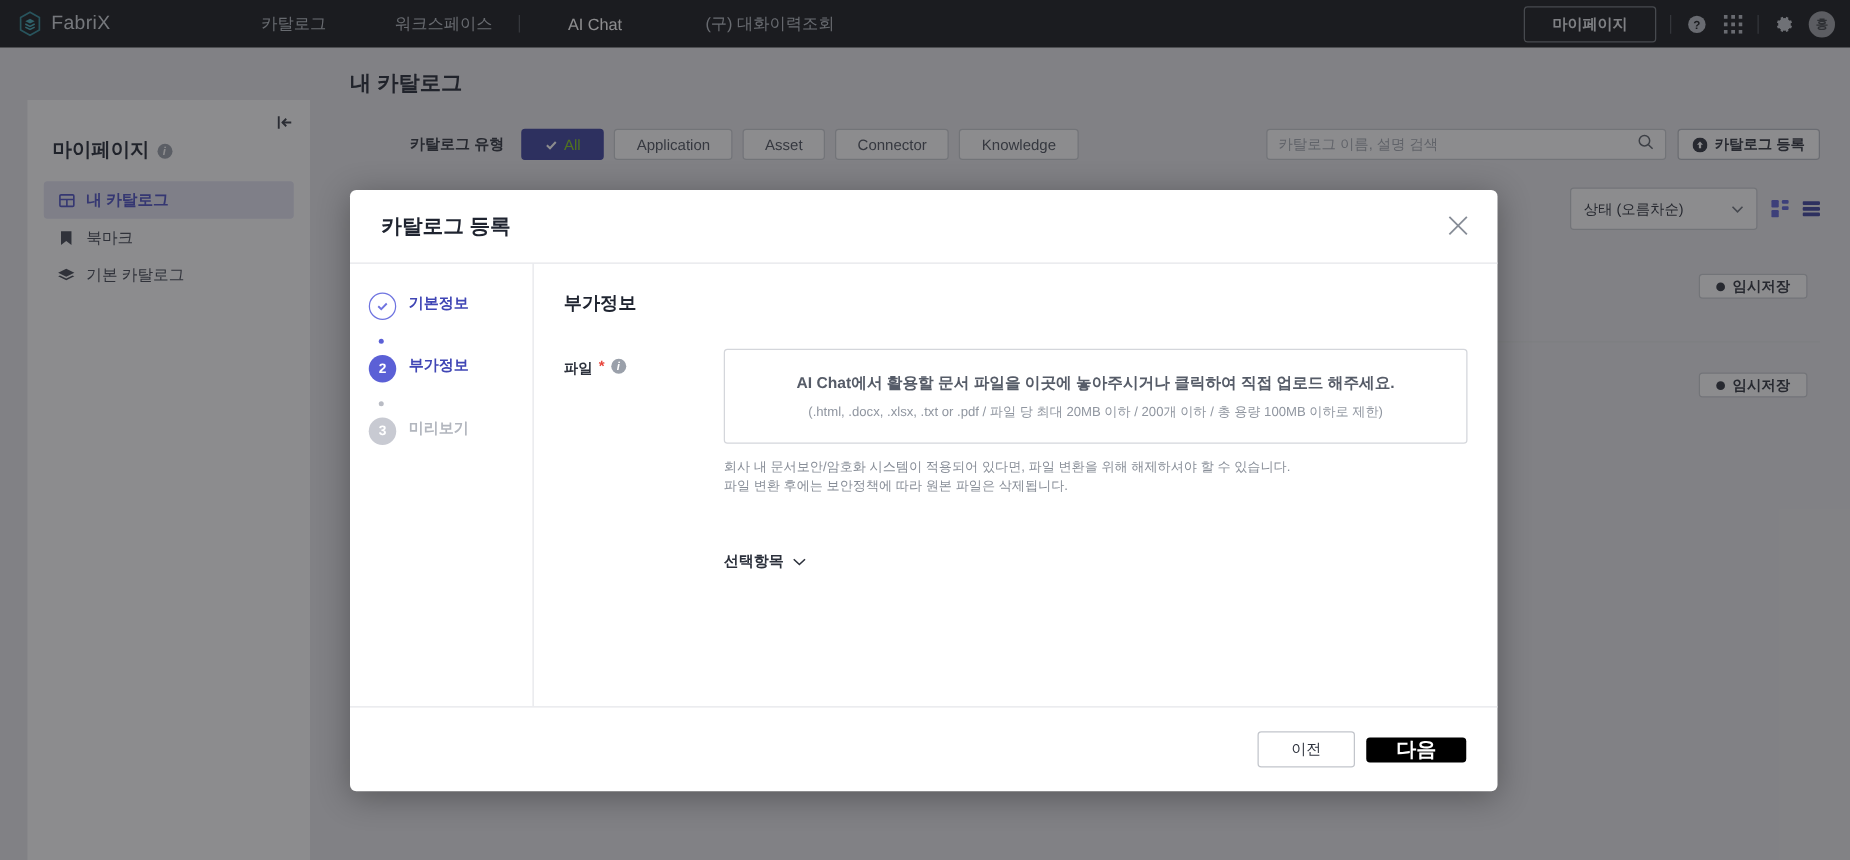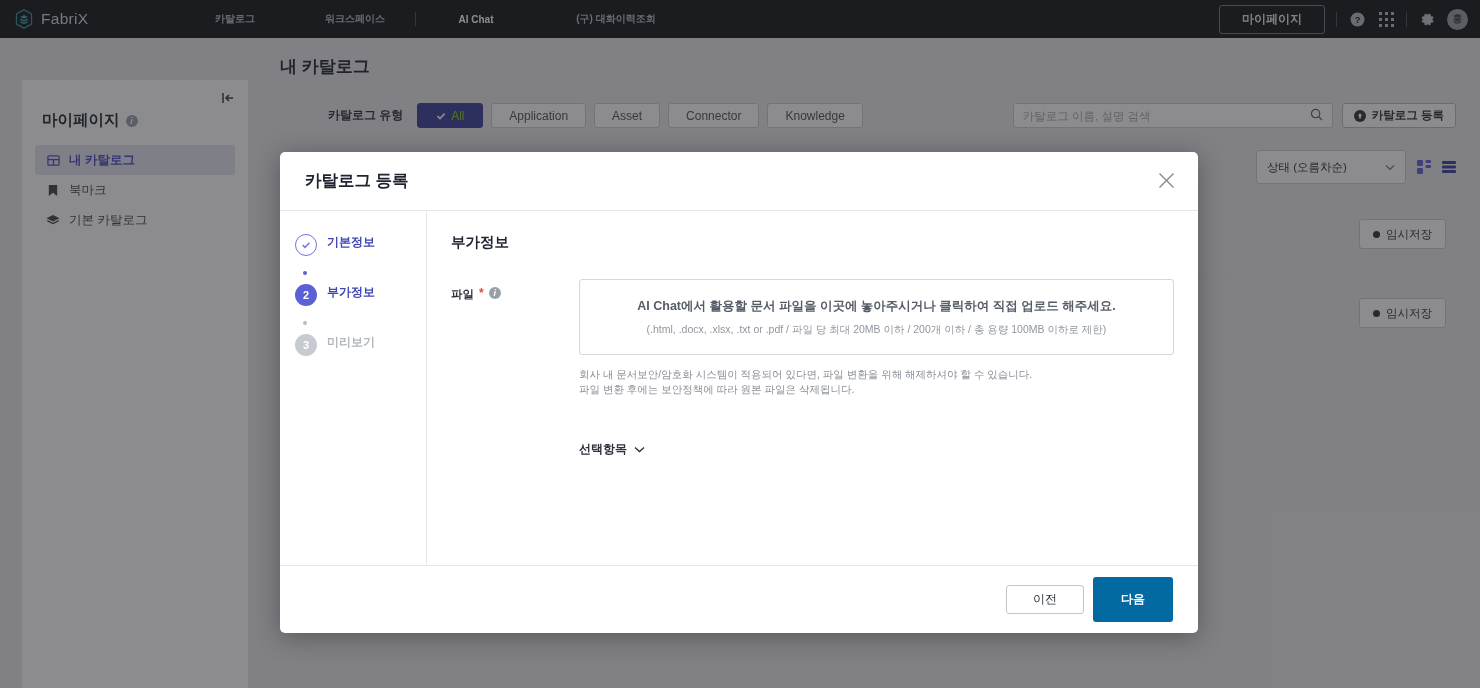--- a/index.html
+++ b/index.html
@@ -17,21 +17,21 @@
   .topbar {
     position: absolute; top: 0; left: 0; width: 1480px; height: 38px;
     background: #14161a; display: flex; align-items: center;
     z-index: 5;
   }
   .logo-wrap { display: flex; align-items: center; gap: 7px; padding-left: 14px; width: 175px; }
   .logo-mark { width: 20px; height: 22px; display:block; }
   .logo-text { color: #cfd4d9; font-size: 15.5px; letter-spacing: .3px; }
   .nav { display: flex; align-items: center; }
   .nav-item {
-    color: #b4bac1; font-size: 10px; font-weight: bold;
+    color: #b4bac1; font-size: 13px; font-weight: normal;
     text-align: center; cursor: pointer; white-space: nowrap;
   }
   .nav-item.active { color: #ffffff; }
   .nav-sep { width: 1px; height: 14px; background: #4a4f55; }
   .topbar-right {
     position: absolute; right: 12px; top: 0; height: 38px;
     display: flex; align-items: center; gap: 11px;
   }
   .mypage-btn {
     border: 1px solid #6f757c; border-radius: 3px; color: #e4e7ea;
@@ -105,23 +105,23 @@
     display: flex; align-items: center; justify-content: space-between;
     padding: 16px 10px; font-size: 11.5px; color: #2c313c; cursor: pointer; white-space: nowrap;
   }
   .view-ic { cursor: pointer; display:flex; }
 
   .card-list { position: absolute; left: 0; right: 0; top: 140px; }
   .card-row { height: 79px; position: relative; border-bottom: 1px solid #e0e1e5; }
   .card-row:last-child { border-bottom: 0; }
   .badge {
     position: absolute; right: 10px; top: 24px;
-    height: 30px; border: 1px solid #c9ccd2; border-radius: 3px; background: #fff;
+    height: 20px; border: 1px solid #c9ccd2; border-radius: 3px; background: #fff;
     display: flex; align-items: center; gap: 6px; padding: 0 13px;
-    font-size: 11.5px; font-weight: normal; color: #2c313c; white-space: nowrap;
+    font-size: 11.5px; font-weight: bold; color: #2c313c; white-space: nowrap;
   }
   .badge .dot { width: 7px; height: 7px; border-radius: 50%; background: #2c313c; }
 
   
   .overlay { position: absolute; inset: 0; background: rgba(35,35,38,.52); z-index: 20; }
   .modal {
     position: absolute; left: 280px; top: 152px; width: 918px; height: 481px;
     background: #fff; border-radius: 5px; z-index: 30;
     box-shadow: 0 4px 26px rgba(0,0,0,.32);
     display: flex; flex-direction: column;
@@ -180,22 +180,22 @@
     height: 68px; flex: 0 0 auto; border-top: 1px solid #e5e6ea;
     display: flex; align-items: center; justify-content: flex-end;
     gap: 9px; padding-right: 25px;
   }
   .btn-prev {
     width: 78px; height: 29px; border: 1px solid #c2c5cb; border-radius: 3px;
     background: #fff; font-size: 12px; color: #2c313c; cursor: pointer;
     font-family: inherit;
   }
   .btn-next {
-    width: 80px; height: 45px; border: 0; border-radius: 3px;
-    background: #0369a1; font-size: 12px; font-weight: bold; color: #fff; cursor: pointer;
+    width: 80px; height: 20px; border: 0; border-radius: 3px;
+    background: #000000; font-size: 16px; font-weight: bold; color: #fff; cursor: pointer;
     font-family: inherit;
   }
 </style>
 </head>
 <body>
 
 <div id="page">
 
   <div class="topbar">
     <div class="logo-wrap">

